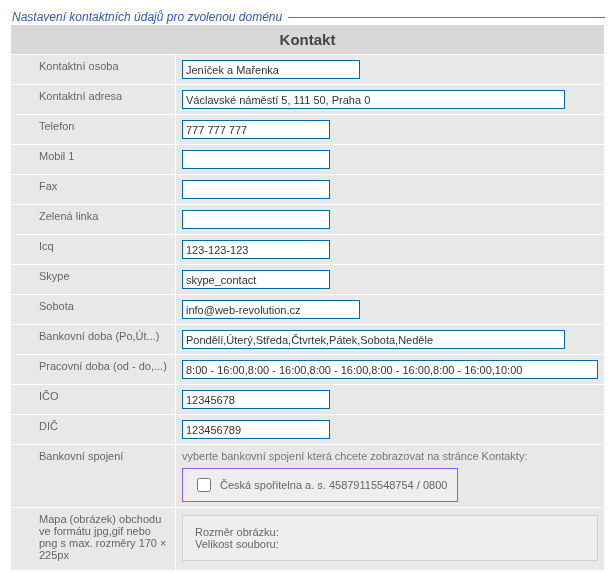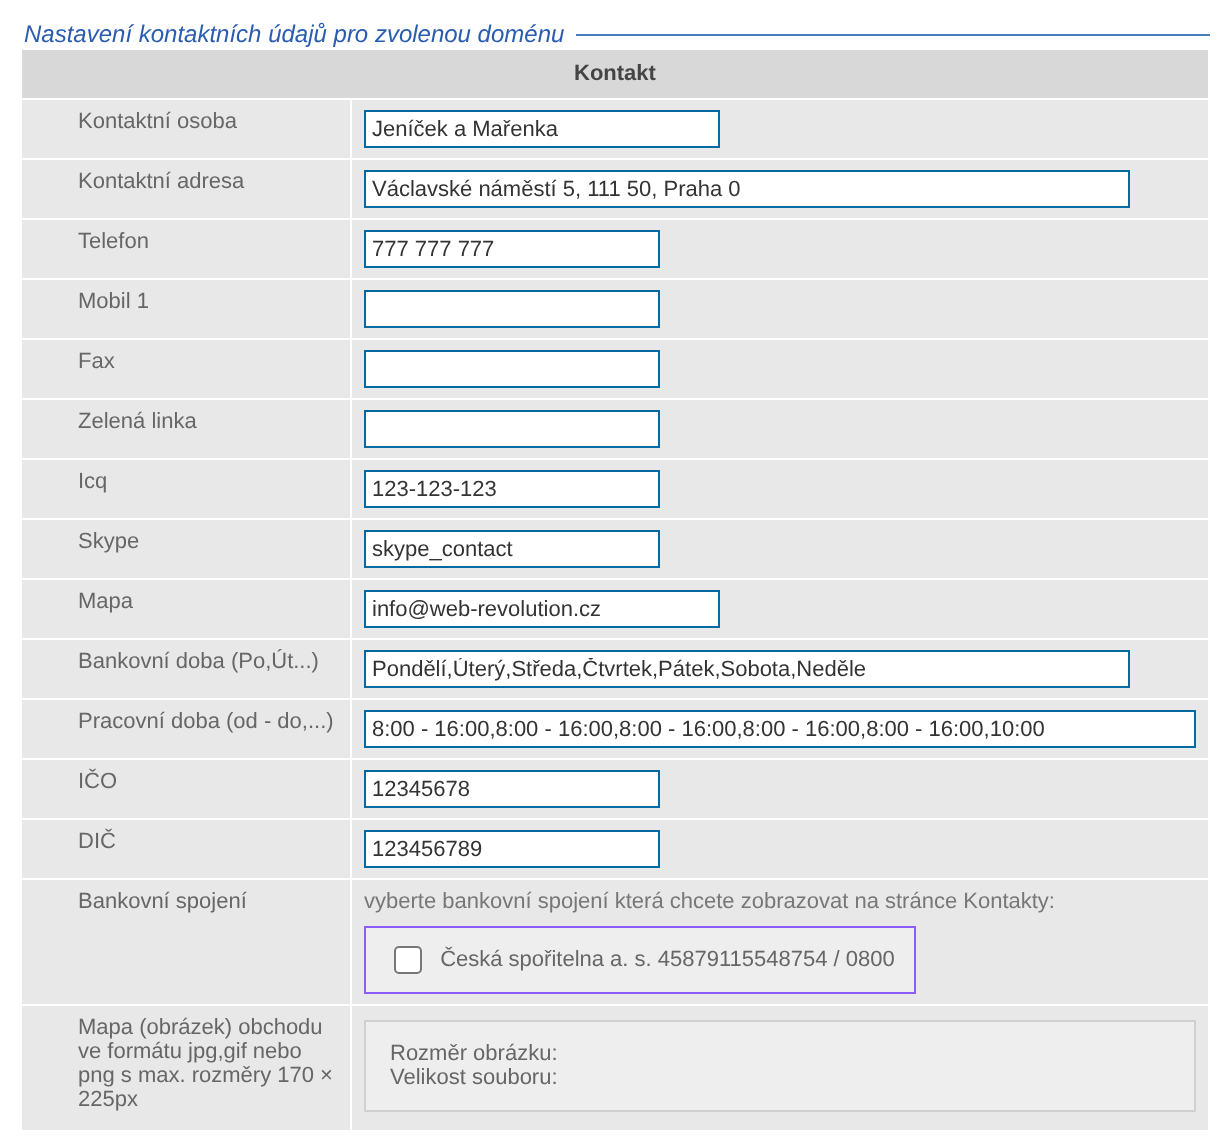--- a/index.html
+++ b/index.html
@@ -30,21 +30,21 @@
     border-collapse: separate;
     border-spacing: 1px;
     background: #fff;
   }
   th {
     background: #d8d8d8;
     text-align: center;
     font-weight: bold;
     padding: 6px;
     color: #444;
-    font-size: 11px;
+    font-size: 15px;
   }
   td {
     background: #e8e8e8;
     padding: 5px 6px;
     vertical-align: top;
     font-size: 11px;
     color: #666;
   }
   td.label {
     width: 165px;
@@ -128,21 +128,21 @@
     </tr>
     <tr>
       <td class="label">Icq</td>
       <td><input type="text" class="w-s" value="123-123-123" style=""></td>
     </tr>
     <tr>
       <td class="label">Skype</td>
       <td><input type="text" class="w-s" value="skype_contact" style=""></td>
     </tr>
     <tr>
-      <td class="label">Mapa</td>
+      <td class="label">Sobota</td>
       <td><input type="text" class="w-m" value="info@web-revolution.cz" style=""></td>
     </tr>
     <tr>
       <td class="label">Bankovní doba (Po,Út...)</td>
       <td><input type="text" class="w-l" value="Pondělí,Úterý,Středa,Čtvrtek,Pátek,Sobota,Neděle" style=""></td>
     </tr>
     <tr>
       <td class="label">Pracovní doba (od - do,...)</td>
       <td><input type="text" class="w-xl" value="8:00 - 16:00,8:00 - 16:00,8:00 - 16:00,8:00 - 16:00,8:00 - 16:00,10:00" style=""></td>
     </tr>

